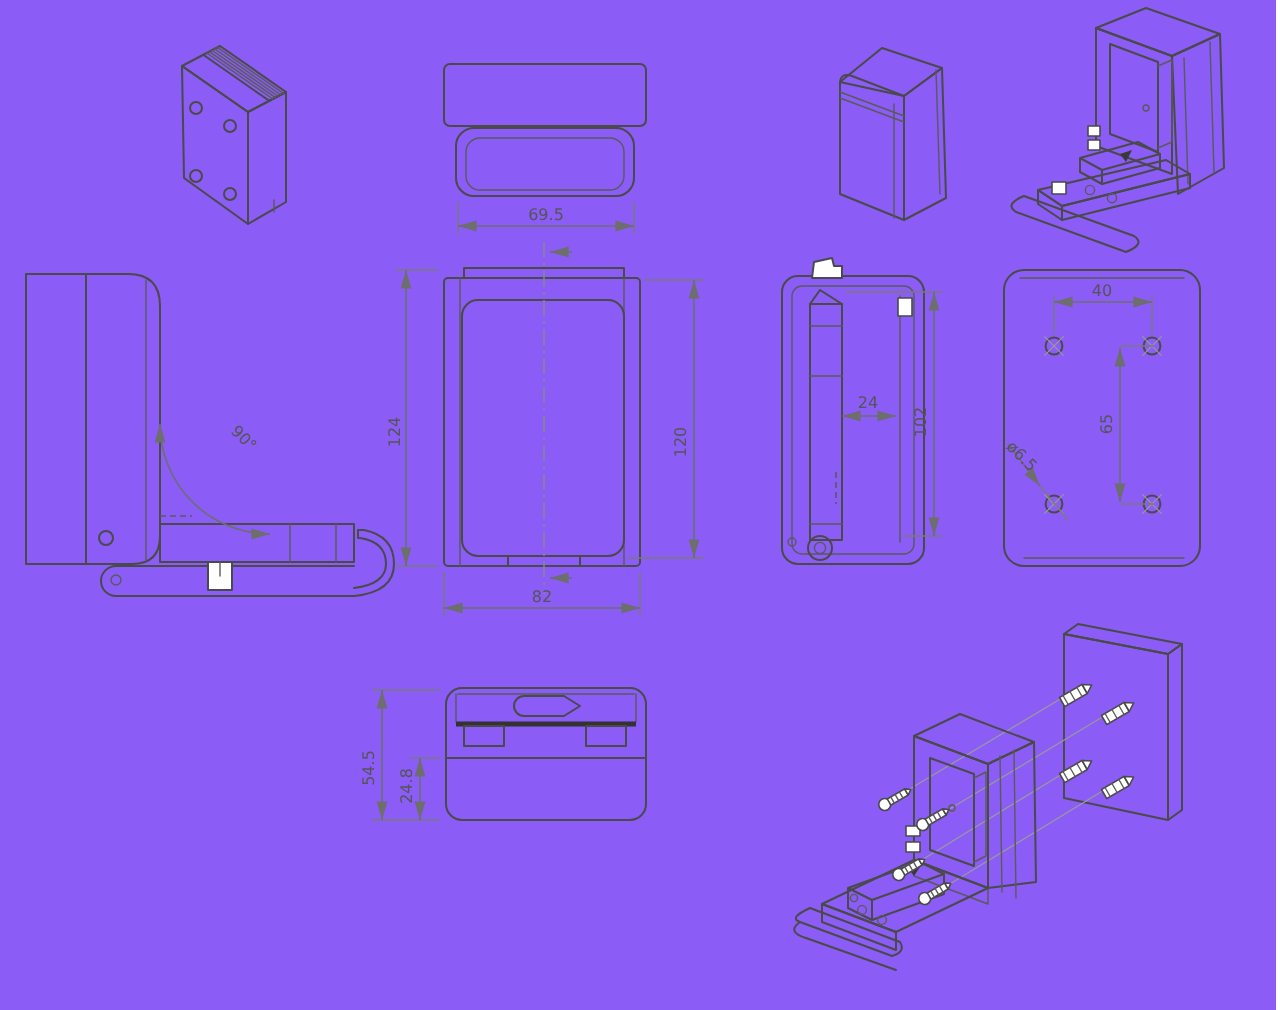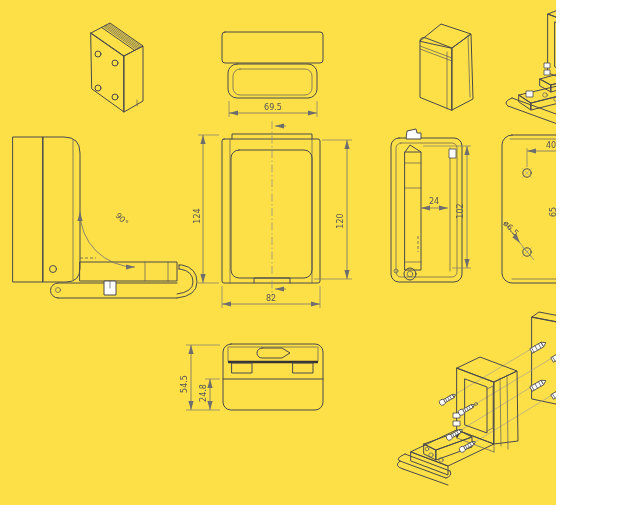--- a/index.html
+++ b/index.html
@@ -1,16 +1,16 @@
 <!DOCTYPE html>
 <html><head>
 <meta charset="utf-8">
 <style>
   html,body{margin:0;padding:0;background:#ffffff;}
-  .page{width:556px;height:505px;background:#fde047;position:relative;overflow:hidden;
+  .page{width:638px;height:505px;background:#8b5cf6;position:relative;overflow:hidden;
         font-family:"DejaVu Sans",sans-serif;}
   svg{display:block;}
   .ln{fill:none;stroke:#4a4a4a;stroke-width:1;stroke-linejoin:round;stroke-linecap:round;}
   .lnt{fill:none;stroke:#5a5a5a;stroke-width:0.7;stroke-linejoin:round;stroke-linecap:round;}
   .ln2{fill:none;stroke:#333;stroke-width:2.4;}
   .fillw{fill:#fff;stroke:#4a4a4a;stroke-width:1;stroke-linejoin:round;}
   .fillw2{fill:#fff;stroke:#4a4a4a;stroke-width:0.8;stroke-linejoin:round;}
   .dk{fill:#3a3a3a;stroke:none;}
   .dim{fill:none;stroke:#6e6e6e;stroke-width:0.8;}
   .ext{fill:none;stroke:#7a7a7a;stroke-width:0.7;}

